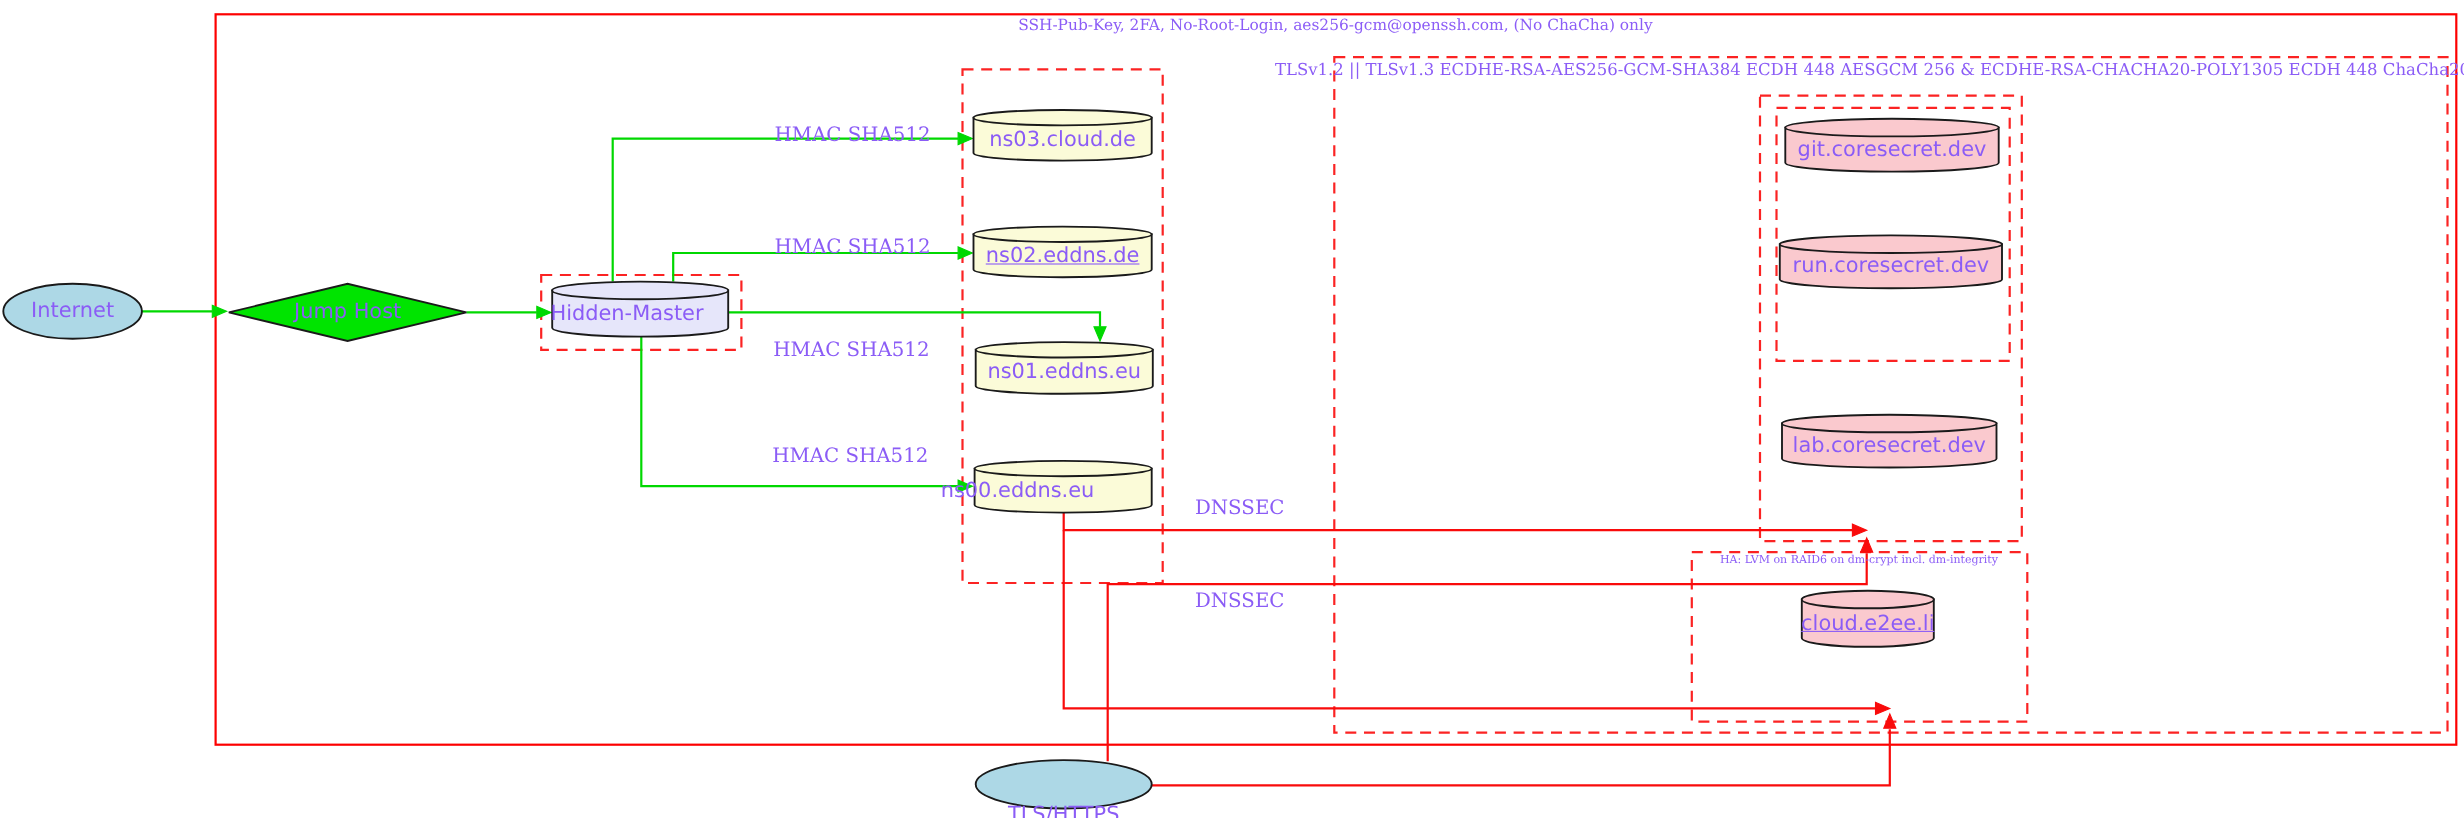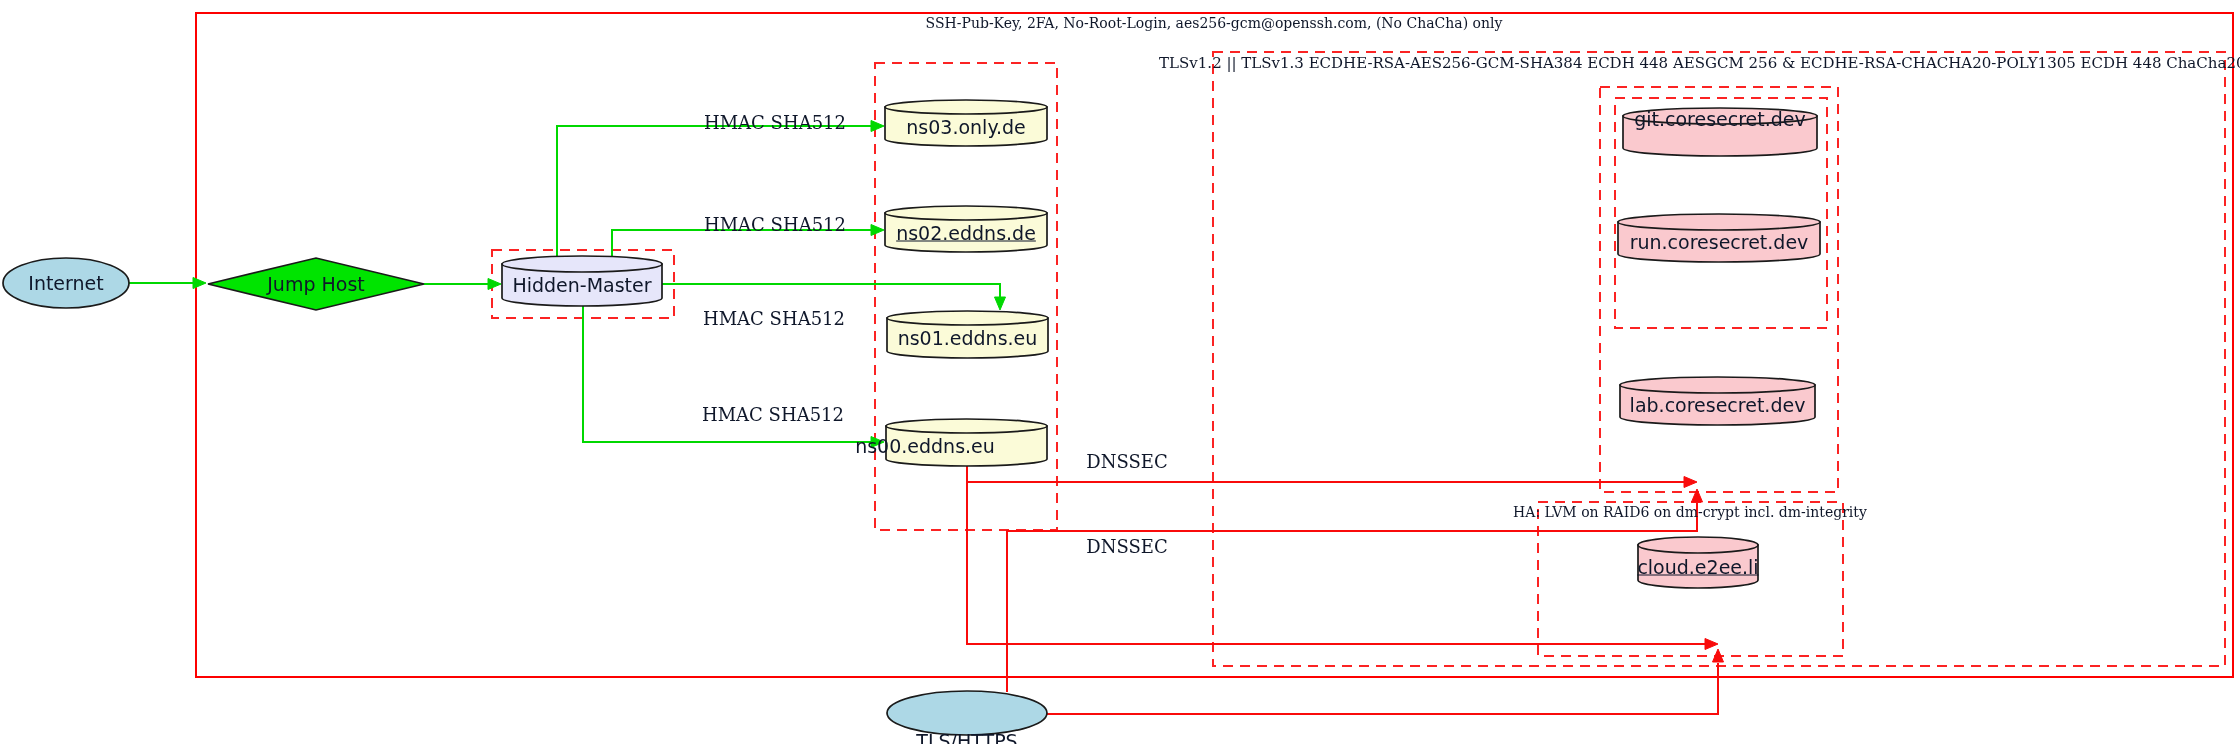--- a/index.html
+++ b/index.html
@@ -1,19 +1,19 @@
 <!DOCTYPE html>
 <html><head>
 <meta charset="utf-8">
 <style>
   html,body{margin:0;padding:0;background:#ffffff;}
   #canvas{position:relative;width:2240px;height:744px;background:#ffffff;overflow:hidden;
           font-family:"DejaVu Sans","Liberation Sans",sans-serif;}
   #gfx{position:absolute;left:0;top:0;}
-  .lbl{position:absolute;white-space:nowrap;color:#0f172a;transform:translate(-50%,-50%);line-height:1;}
+  .lbl{position:absolute;white-space:nowrap;color:#8b5cf6;transform:translate(-50%,-50%);line-height:1;}
   .node-lbl{font-family:"DejaVu Sans","Liberation Sans",sans-serif;font-size:19px;}
   .edge-lbl{font-family:"DejaVu Serif","Liberation Serif",serif;font-size:18px;}
   .cluster-lbl{font-family:"DejaVu Serif","Liberation Serif",serif;transform:translate(-50%,0);}
 </style>
 </head>
 <body>
 
 <div id="canvas">
   <svg id="gfx" xmlns="http://www.w3.org/2000/svg" width="2240" height="744" viewBox="0 0 2240 744">
       <rect x="196" y="13" width="2037" height="664" fill="none" stroke="#fd0000" stroke-width="2" stroke-dasharray="none"></rect>
@@ -61,29 +61,29 @@
       <ellipse cx="1719" cy="222" rx="101" ry="8" fill="#fac9ce" stroke="#1a1a1a" stroke-width="1.7"></ellipse>
       <path d="M 1620 385 L 1620 417 A 97.5 8 0 0 0 1815 417 L 1815 385 Z" fill="#fac9ce" stroke="#1a1a1a" stroke-width="1.7"></path>
       <ellipse cx="1717.5" cy="385" rx="97.5" ry="8" fill="#fac9ce" stroke="#1a1a1a" stroke-width="1.7"></ellipse>
       <path d="M 1638 545 L 1638 580 A 60 8 0 0 0 1758 580 L 1758 545 Z" fill="#fac9ce" stroke="#1a1a1a" stroke-width="1.7"></path>
       <ellipse cx="1698" cy="545" rx="60" ry="8" fill="#fac9ce" stroke="#1a1a1a" stroke-width="1.7"></ellipse>
       <ellipse cx="967" cy="713" rx="80" ry="22" fill="#add8e6" stroke="#1a1a1a" stroke-width="1.7"></ellipse>
     </svg>
   <div id="labels">
       <div class="lbl cluster-lbl" style="left: 1214px; top: 16px; font-size: 14px; transform: translate(-50%, 0px);">SSH-Pub-Key, 2FA, No-Root-Login, aes256-gcm@openssh.com, (No ChaCha) only</div>
       <div class="lbl cluster-lbl" style="left: 1719px; top: 56px; font-size: 15px; transform: translate(-50%, 0px);">TLSv1.2 || TLSv1.3 ECDHE-RSA-AES256-GCM-SHA384 ECDH 448 AESGCM 256 &amp; ECDHE-RSA-CHACHA20-POLY1305 ECDH 448 ChaCha20 256</div>
-      <div class="lbl cluster-lbl" style="left: 1690px; top: 505px; font-size: 14px; transform: translate(-50%, 0px);">HA: LVM on RAID6 on dm-crypt incl. dm-integrity</div>
+      <div class="lbl cluster-lbl" style="left: 1690px; top: 505px; font-size: 10px; transform: translate(-50%, 0px);">HA: LVM on RAID6 on dm-crypt incl. dm-integrity</div>
       <div class="lbl node-lbl" style="left: 66px; top: 283px;">Internet</div>
       <div class="lbl node-lbl" style="left: 316px; top: 284px; text-align: center;">Jump Host</div>
-      <div class="lbl node-lbl" style="left: 582px; top: 285px;">Hidden-Master</div>
-      <div class="lbl node-lbl" style="left: 966px; top: 126.5px;">ns03.only.de</div>
+      <div class="lbl node-lbl" style="left: 570px; top: 285px;">Hidden-Master</div>
+      <div class="lbl node-lbl" style="left: 966px; top: 126.5px;">ns03.cloud.de</div>
       <div class="lbl node-lbl" style="left: 966px; top: 232.5px; text-decoration: underline;">ns02.eddns.de</div>
       <div class="lbl node-lbl" style="left: 967.5px; top: 338px;">ns01.eddns.eu</div>
       <div class="lbl node-lbl" style="left: 925px; top: 446px; text-align: center;">ns00.eddns.eu</div>
-      <div class="lbl node-lbl" style="left: 1720px; top: 119px;">git.coresecret.dev</div>
+      <div class="lbl node-lbl" style="left: 1720px; top: 136px;">git.coresecret.dev</div>
       <div class="lbl node-lbl" style="left: 1719px; top: 242px;">run.coresecret.dev</div>
       <div class="lbl node-lbl" style="left: 1717.5px; top: 405px;">lab.coresecret.dev</div>
       <div class="lbl node-lbl" style="left: 1698px; top: 566.5px; text-decoration: underline;">cloud.e2ee.li</div>
       <div class="lbl node-lbl" style="left: 967px; top: 713px; margin-top: 28px;">TLS/HTTPS</div>
       <div class="lbl edge-lbl" style="left: 775px; top: 123px;">HMAC SHA512</div>
       <div class="lbl edge-lbl" style="left: 775px; top: 225px;">HMAC SHA512</div>
       <div class="lbl edge-lbl" style="left: 774px; top: 319px;">HMAC SHA512</div>
       <div class="lbl edge-lbl" style="left: 773px; top: 415px;">HMAC SHA512</div>
       <div class="lbl edge-lbl" style="left: 1127px; top: 462px;">DNSSEC</div>
       <div class="lbl edge-lbl" style="left: 1127px; top: 547px;">DNSSEC</div>

